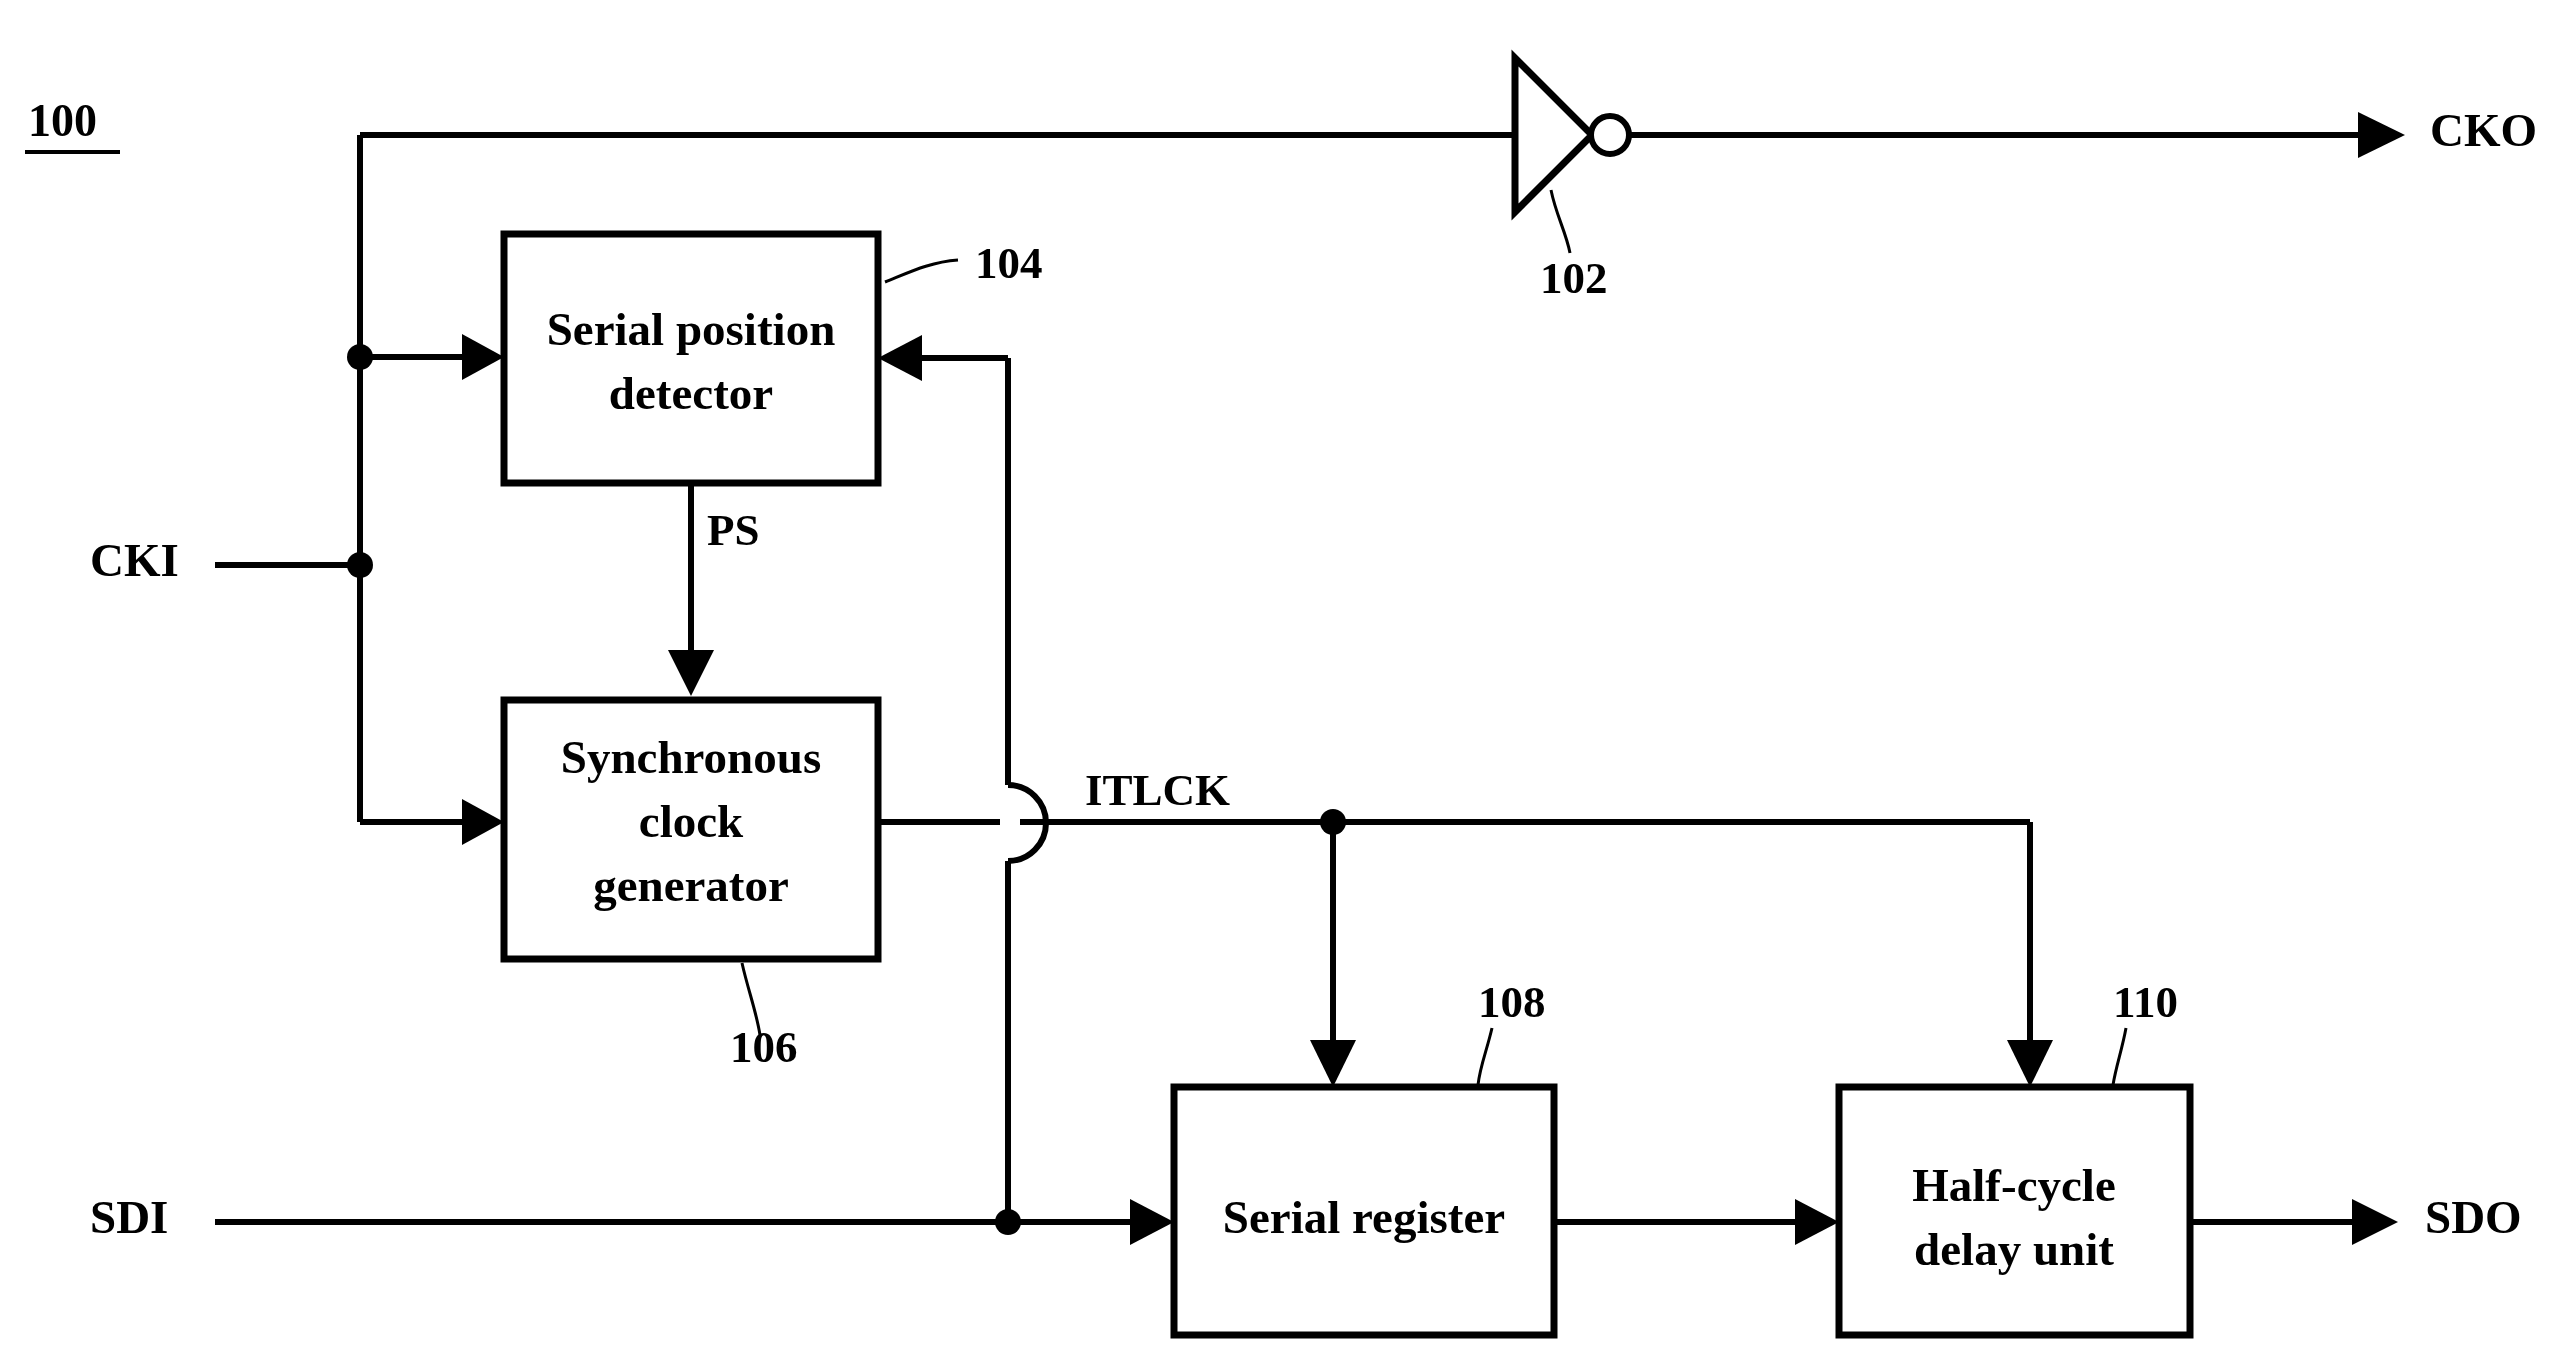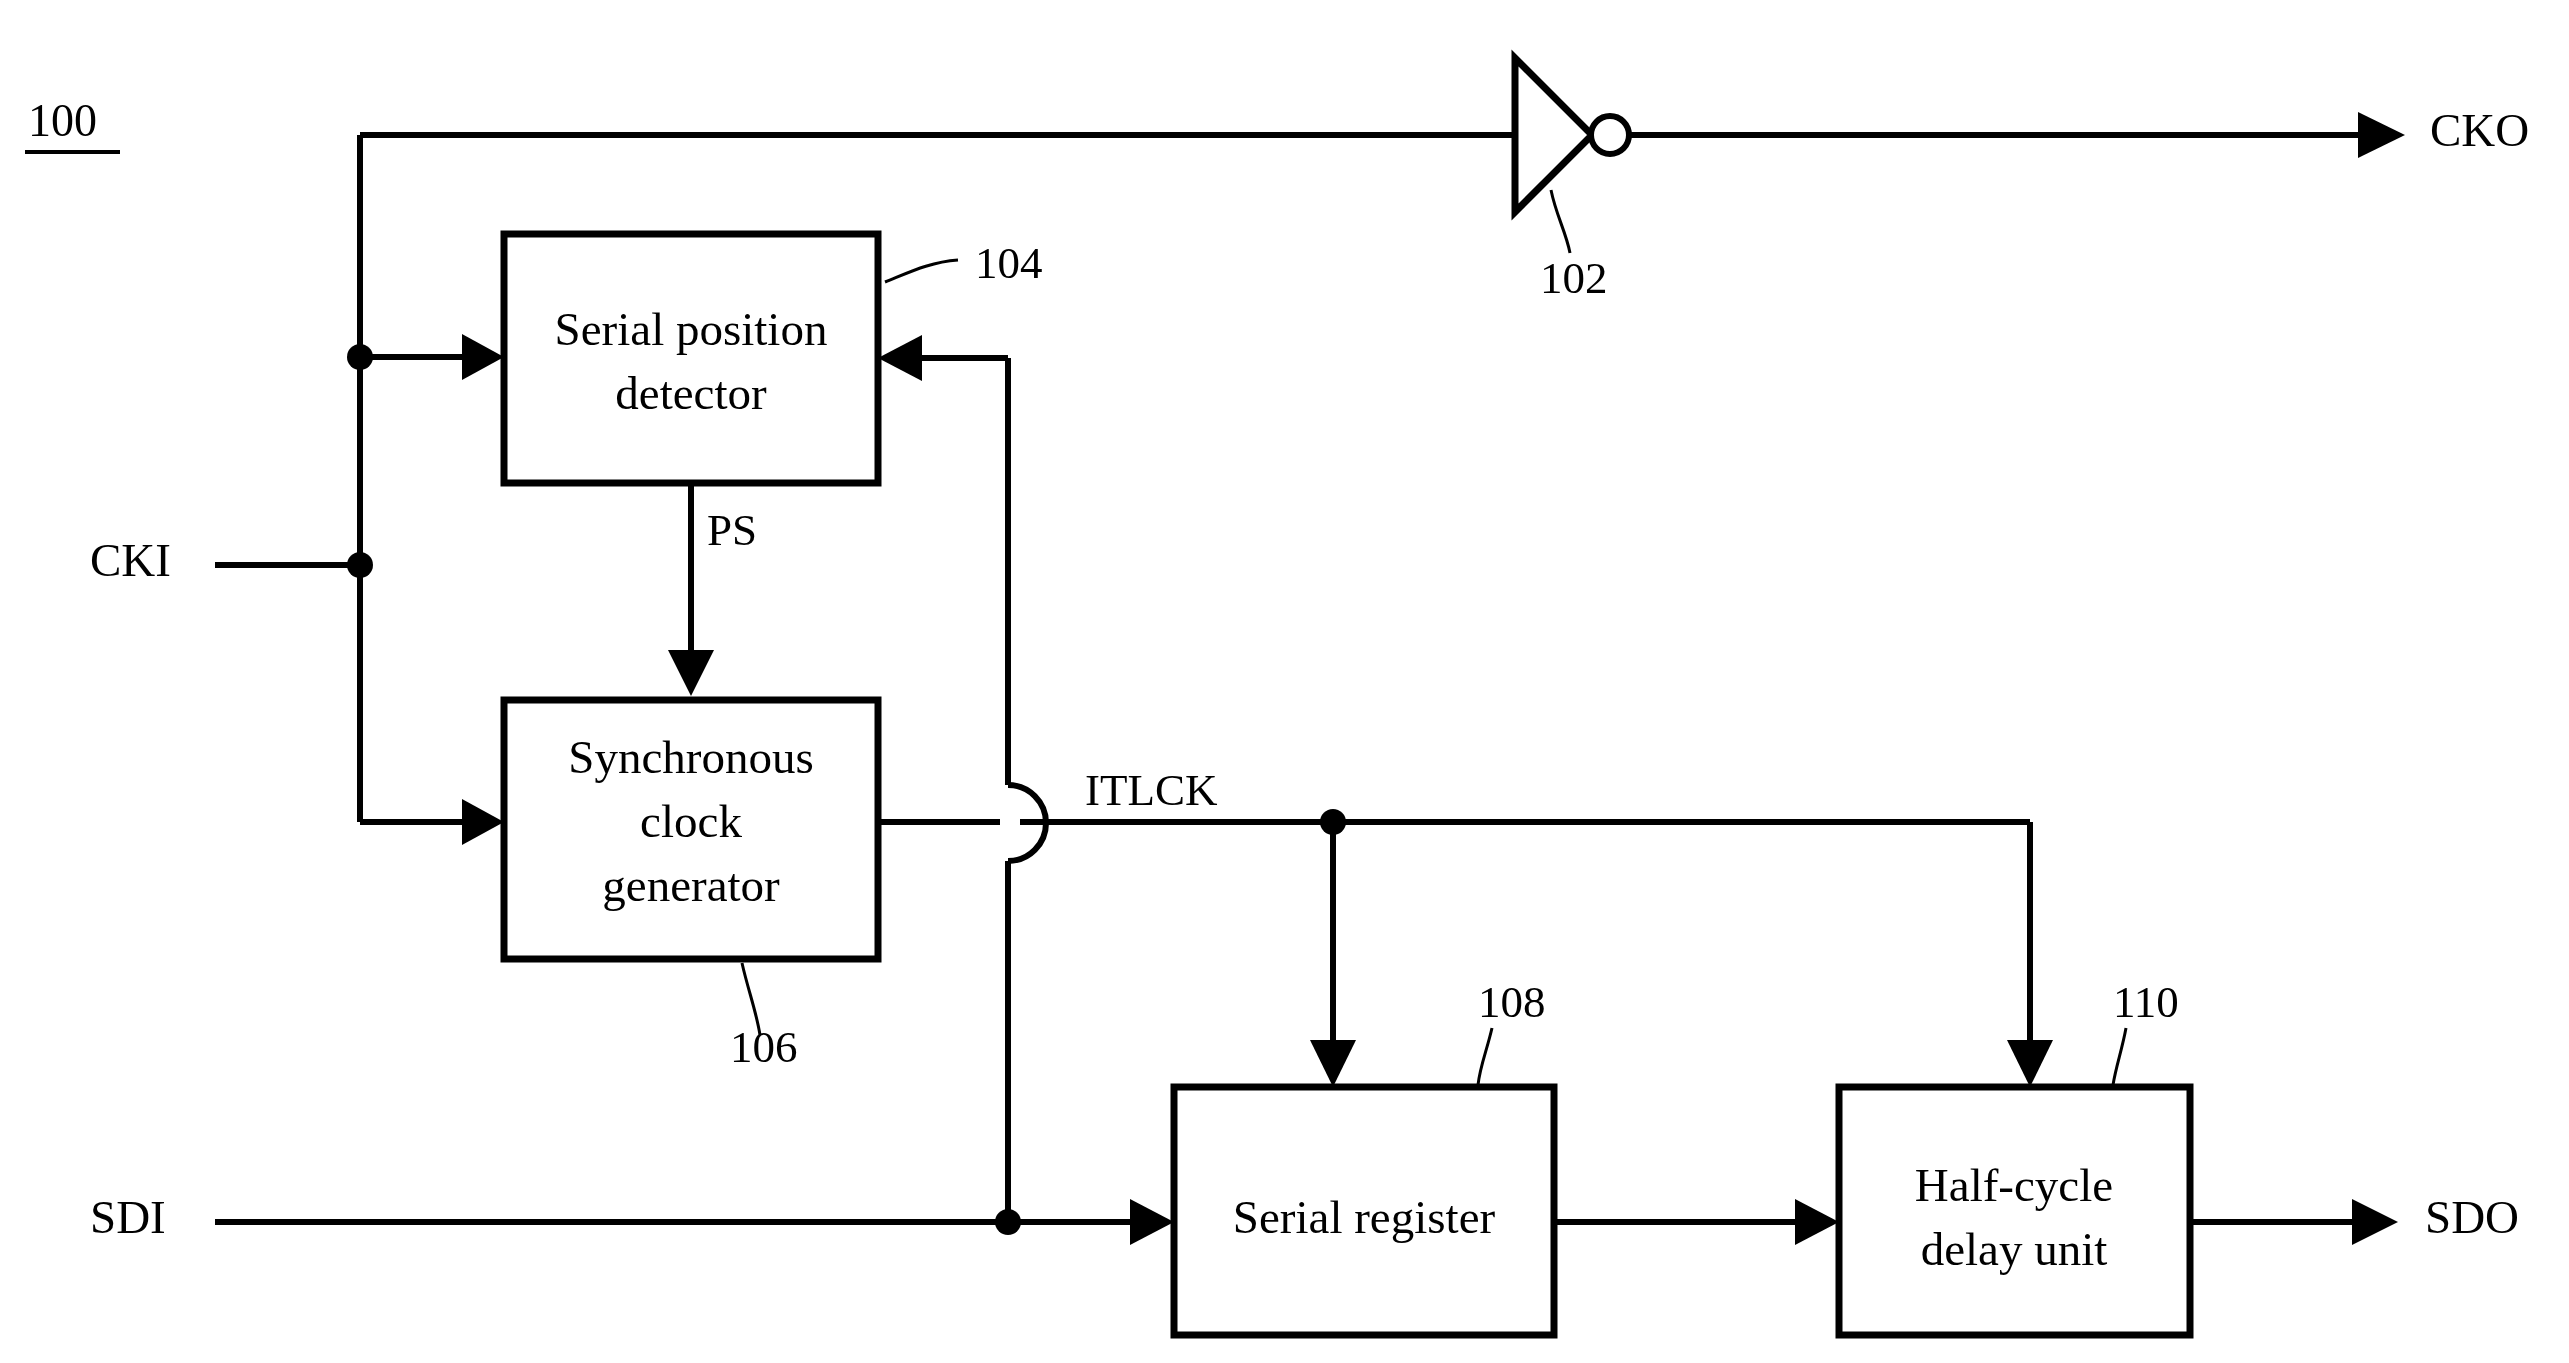--- a/index.html
+++ b/index.html
@@ -9,20 +9,21 @@
   }
   body {
     font-family: "Liberation Serif", "DejaVu Serif", serif;
   }
   #figure-root {
     position: relative;
     width: 2569px;
     height: 1363px;
     background: #ffffff;
     overflow: hidden;
+    font-weight: bold;
   }
   svg#diagram {
     display: block;
     width: 2569px;
     height: 1363px;
   }
   .wire {
     stroke: #000000;
     stroke-width: 6;
     fill: none;

